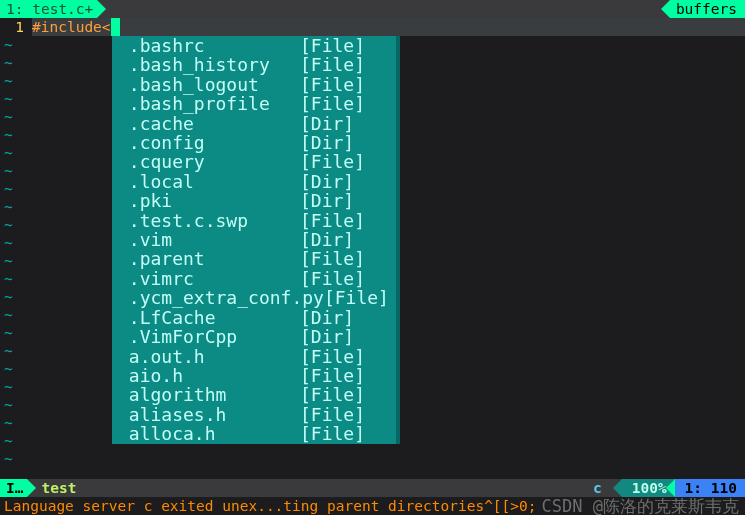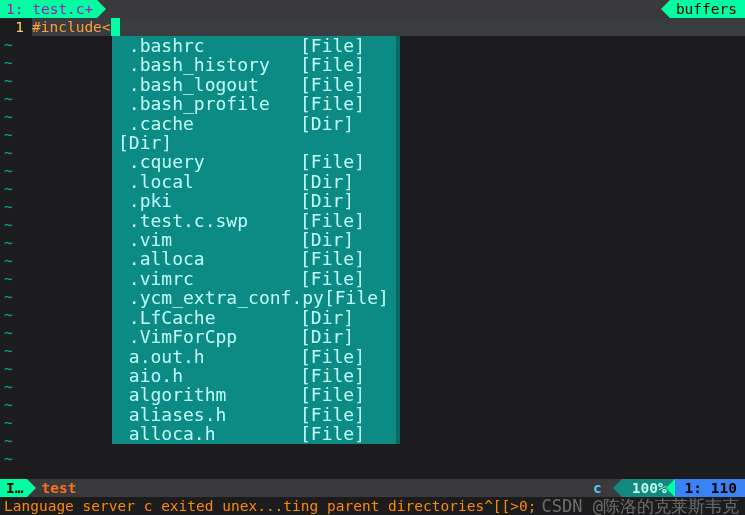--- a/index.html
+++ b/index.html
@@ -13,21 +13,21 @@
     background: #1c1c1e;
   }
   
   .topbar {
     position: absolute; top: 0; left: 0; right: 0; height: 18px;
     background: #3a3a3c;
     display: flex; align-items: stretch;
   }
   .tab-left {
     background: #00ffa0;
-    color: #a21caf;
+    color: #14532d;
     padding: 0 4px 0 6px;
     display: flex; align-items: center;
     position: relative;
   }
   .tab-left::after {
     content: ""; position: absolute; right: -9px; top: 0;
     border-left: 9px solid #00ffa0;
     border-top: 9px solid transparent;
     border-bottom: 9px solid transparent;
   }
@@ -95,21 +95,21 @@
   }
   .seg-mode {
     background: #00ffa0; color: #000; padding: 0 4px 0 6px;
     display:flex; align-items:center; position:relative;
   }
   .seg-mode::after {
     content:""; position:absolute; right:-9px; top:0;
     border-left:9px solid #00ffa0; border-top:9px solid transparent; border-bottom:9px solid transparent;
   }
   .seg-file {
-    color: #f97316; padding: 0 8px 0 14px; display:flex; align-items:center;
+    color: #bef264; padding: 0 8px 0 14px; display:flex; align-items:center;
     font-weight: bold;
     justify-content: center;
   }
   .status-right { margin-left:auto; display:flex; align-items:stretch; }
   .seg-filetype {
     color: #55ccee; padding: 0 20px 0 10px; display:flex; align-items:center;
     position: relative;
   }
   .seg-pct {
     background:#128880; color:#b9ffe9; padding:0 8px 0 10px;
@@ -232,27 +232,27 @@
         <span class="empty-tilde">~</span>
       </div>
     </div>
 
   <div class="popup" id="popup">
       <div class="row"><span class="filename"> .bashrc</span><span class="kind">[File]</span></div>
       <div class="row"><span class="filename"> .bash_history</span><span class="kind">[File]</span></div>
       <div class="row"><span class="filename"> .bash_logout</span><span class="kind">[File]</span></div>
       <div class="row"><span class="filename"> .bash_profile</span><span class="kind">[File]</span></div>
       <div class="row"><span class="filename"> .cache</span><span class="kind">[Dir]</span></div>
-      <div class="row"><span class="kind">[Dir]</span></div>
+      <div class="row"><span class="filename"> .config</span><span class="kind">[Dir]</span></div>
       <div class="row"><span class="filename"> .cquery</span><span class="kind">[File]</span></div>
       <div class="row"><span class="filename"> .local</span><span class="kind">[Dir]</span></div>
       <div class="row"><span class="filename"> .pki</span><span class="kind">[Dir]</span></div>
       <div class="row"><span class="filename"> .test.c.swp</span><span class="kind">[File]</span></div>
       <div class="row"><span class="filename"> .vim</span><span class="kind">[Dir]</span></div>
-      <div class="row"><span class="filename"> .alloca</span><span class="kind">[File]</span></div>
+      <div class="row"><span class="filename"> .parent</span><span class="kind">[File]</span></div>
       <div class="row"><span class="filename"> .vimrc</span><span class="kind">[File]</span></div>
       <div class="row"><span class="filename"> .ycm_extra_conf.py</span><span class="kind">[File]</span></div>
       <div class="row"><span class="filename"> .LfCache</span><span class="kind">[Dir]</span></div>
       <div class="row"><span class="filename"> .VimForCpp</span><span class="kind">[Dir]</span></div>
       <div class="row"><span class="filename"> a.out.h</span><span class="kind">[File]</span></div>
       <div class="row"><span class="filename"> aio.h</span><span class="kind">[File]</span></div>
       <div class="row"><span class="filename"> algorithm</span><span class="kind">[File]</span></div>
       <div class="row"><span class="filename"> aliases.h</span><span class="kind">[File]</span></div>
       <div class="row"><span class="filename"> alloca.h</span><span class="kind">[File]</span></div>
     </div>

